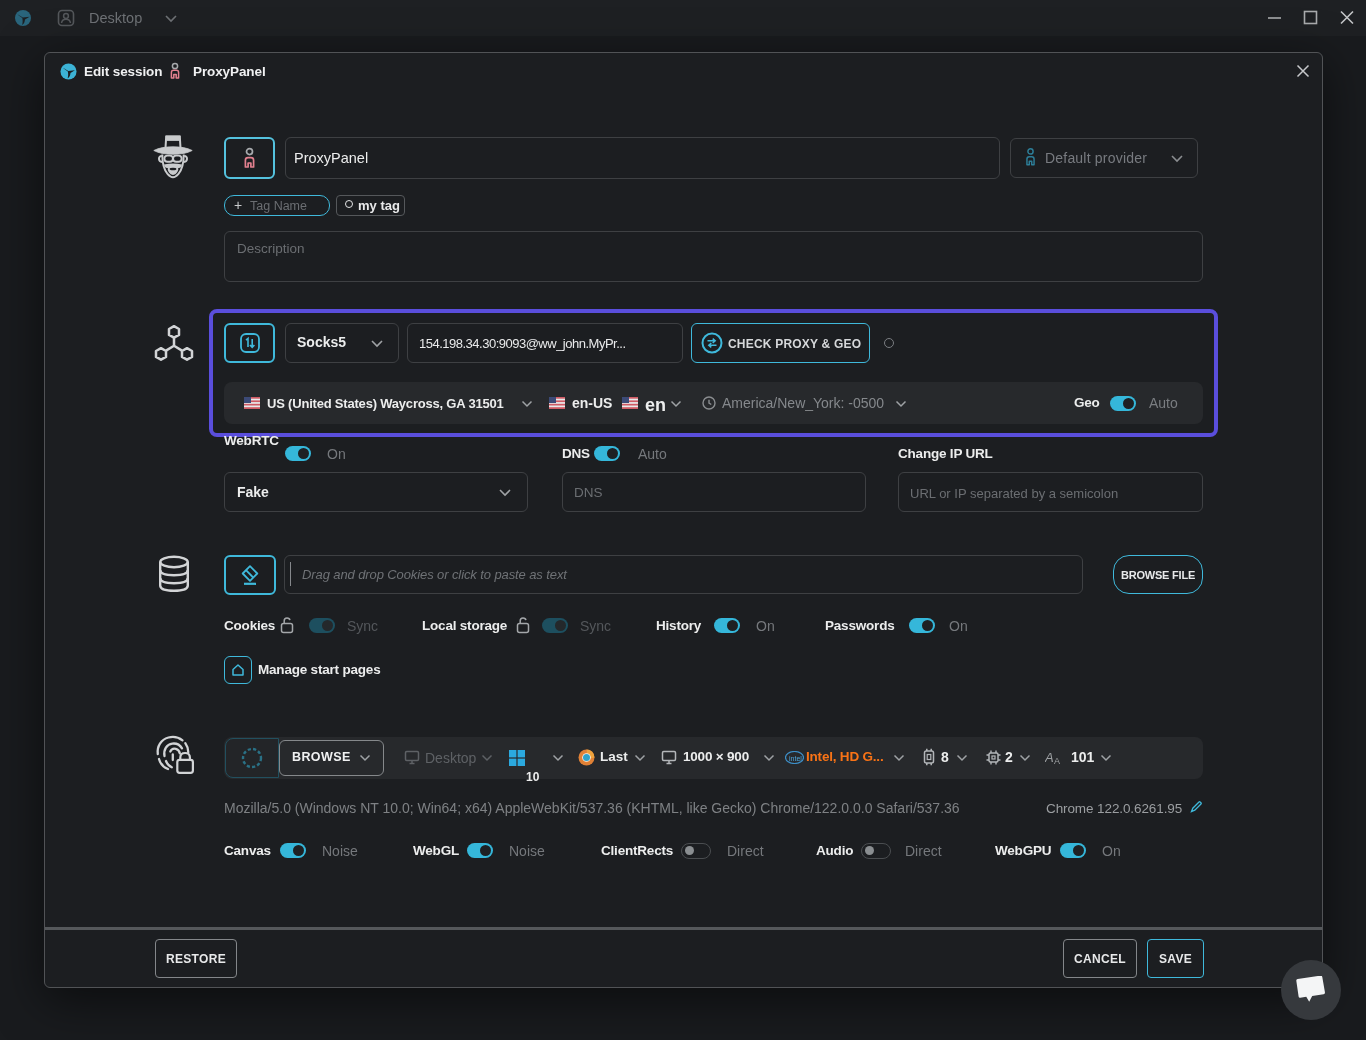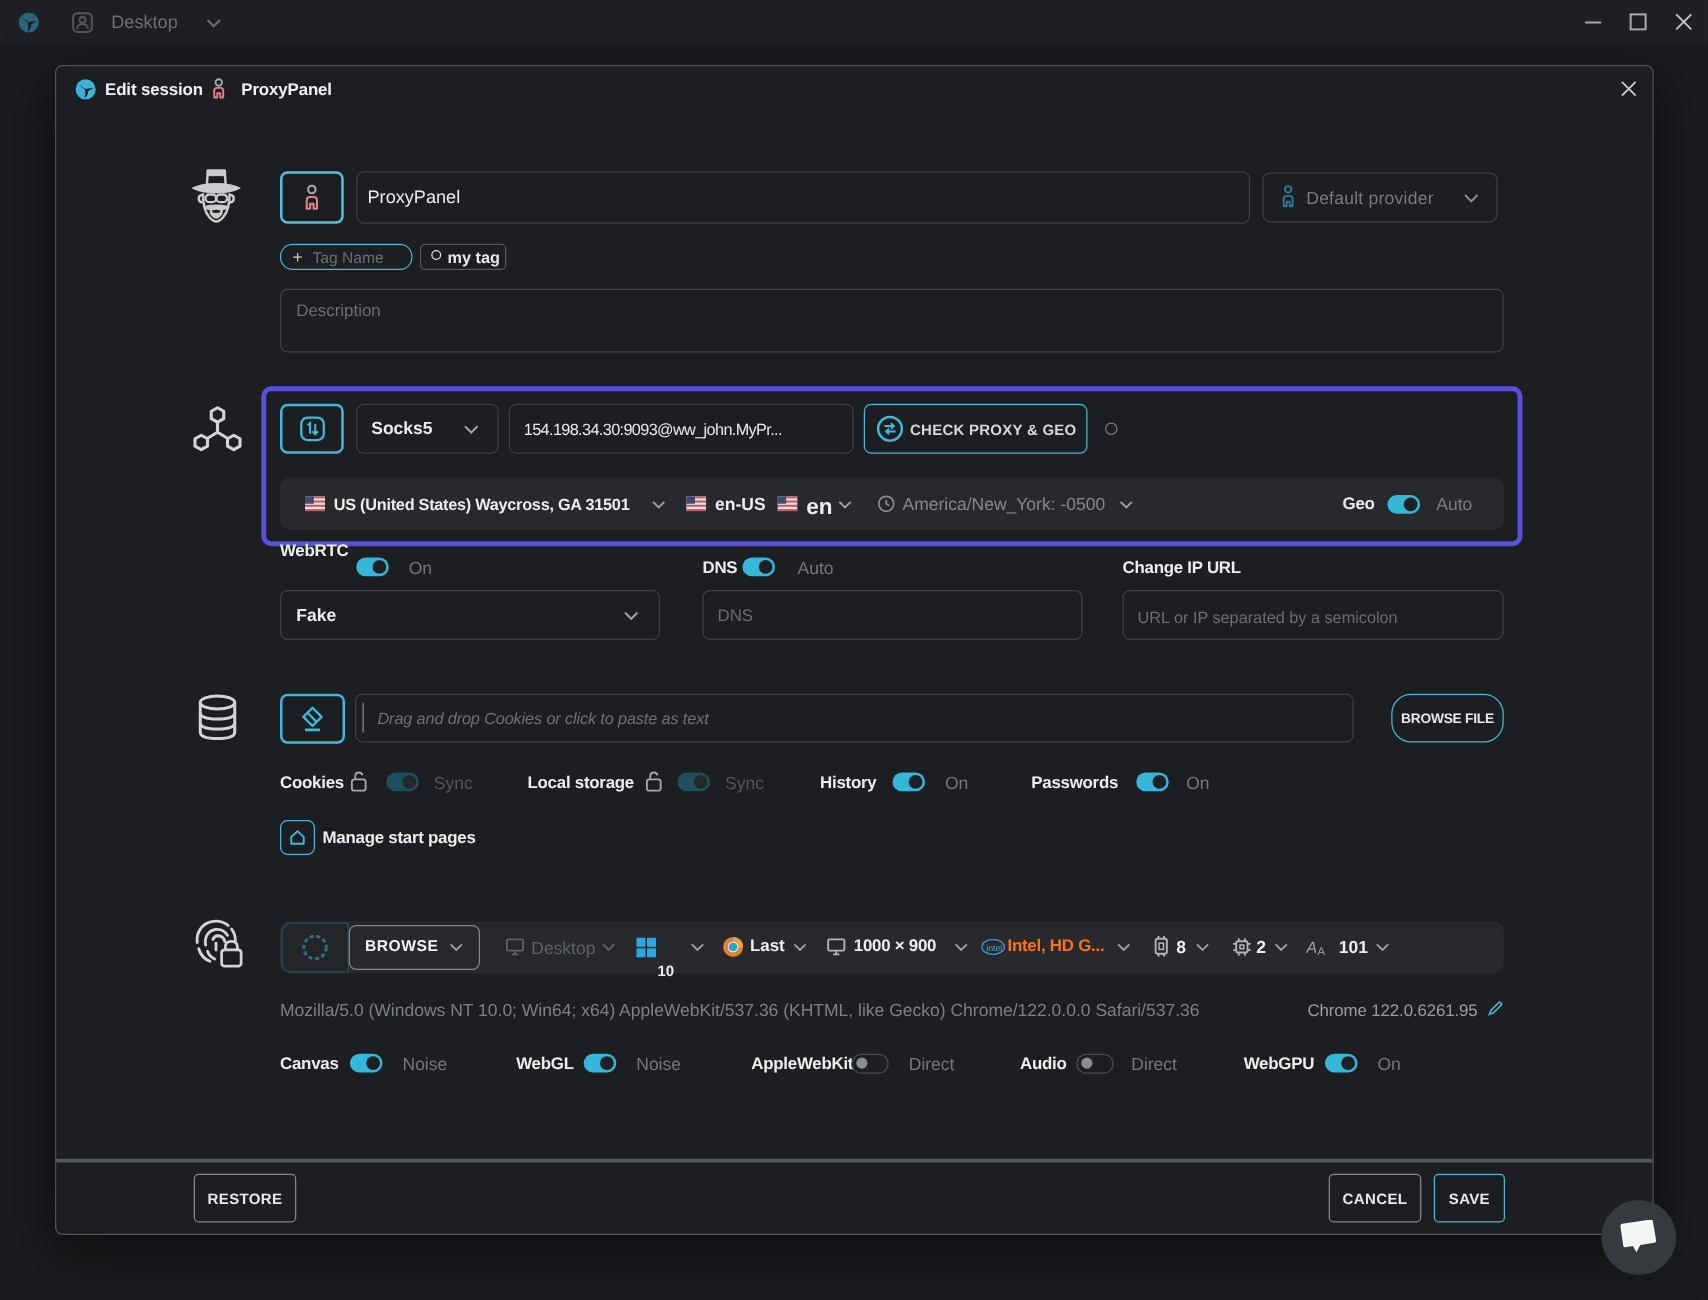--- a/index.html
+++ b/index.html
@@ -390,21 +390,21 @@
 <div class="abs lbl" style="left:224px;top:843px;">Canvas</div>
 <div class="tog" style="left:280px;top:843px;">
     <div class="knob"></div>
   </div>
 <div class="abs dim" style="left:322px;top:843px;">Noise</div>
 <div class="abs lbl" style="left:413px;top:843px;">WebGL</div>
 <div class="tog" style="left:467px;top:843px;">
     <div class="knob"></div>
   </div>
 <div class="abs dim" style="left:509px;top:843px;">Noise</div>
-<div class="abs lbl" style="left:601px;top:843px;">AppleWebKit</div>
+<div class="abs lbl" style="left:601px;top:843px;">ClientRects</div>
 <div class="togoff" style="left:681px;top:843px;">
     <div class="knob"></div>
   </div>
 <div class="abs dim" style="left:727px;top:843px;">Direct</div>
 <div class="abs lbl" style="left:816px;top:843px;">Audio</div>
 <div class="togoff" style="left:861px;top:843px;">
     <div class="knob"></div>
   </div>
 <div class="abs dim" style="left:905px;top:843px;">Direct</div>
 <div class="abs lbl" style="left:995px;top:843px;">WebGPU</div>

